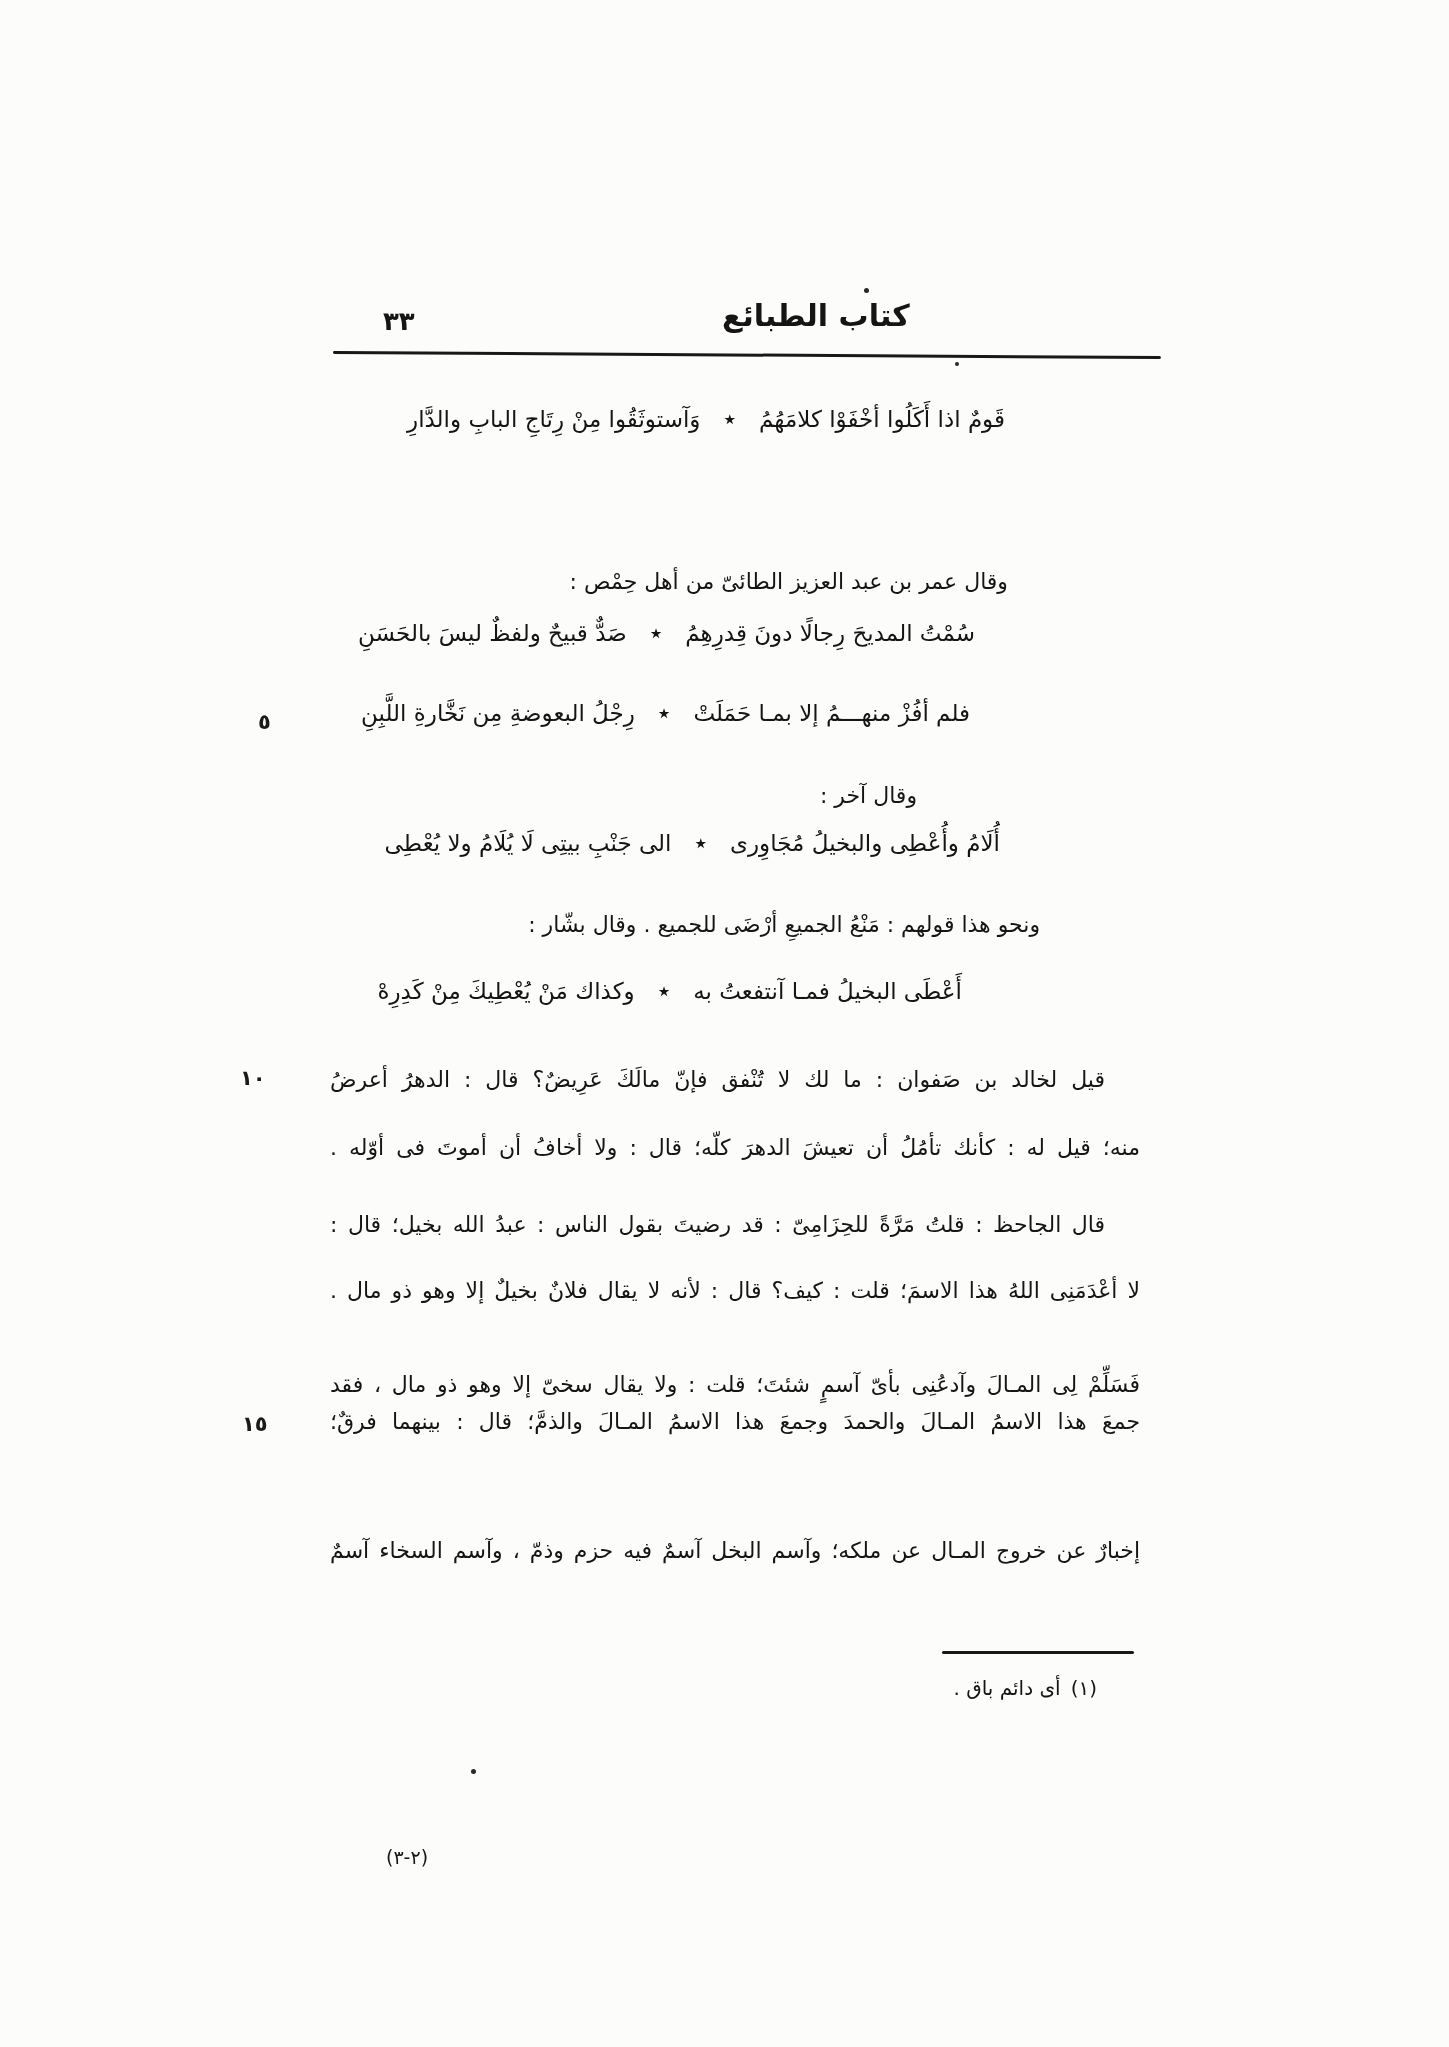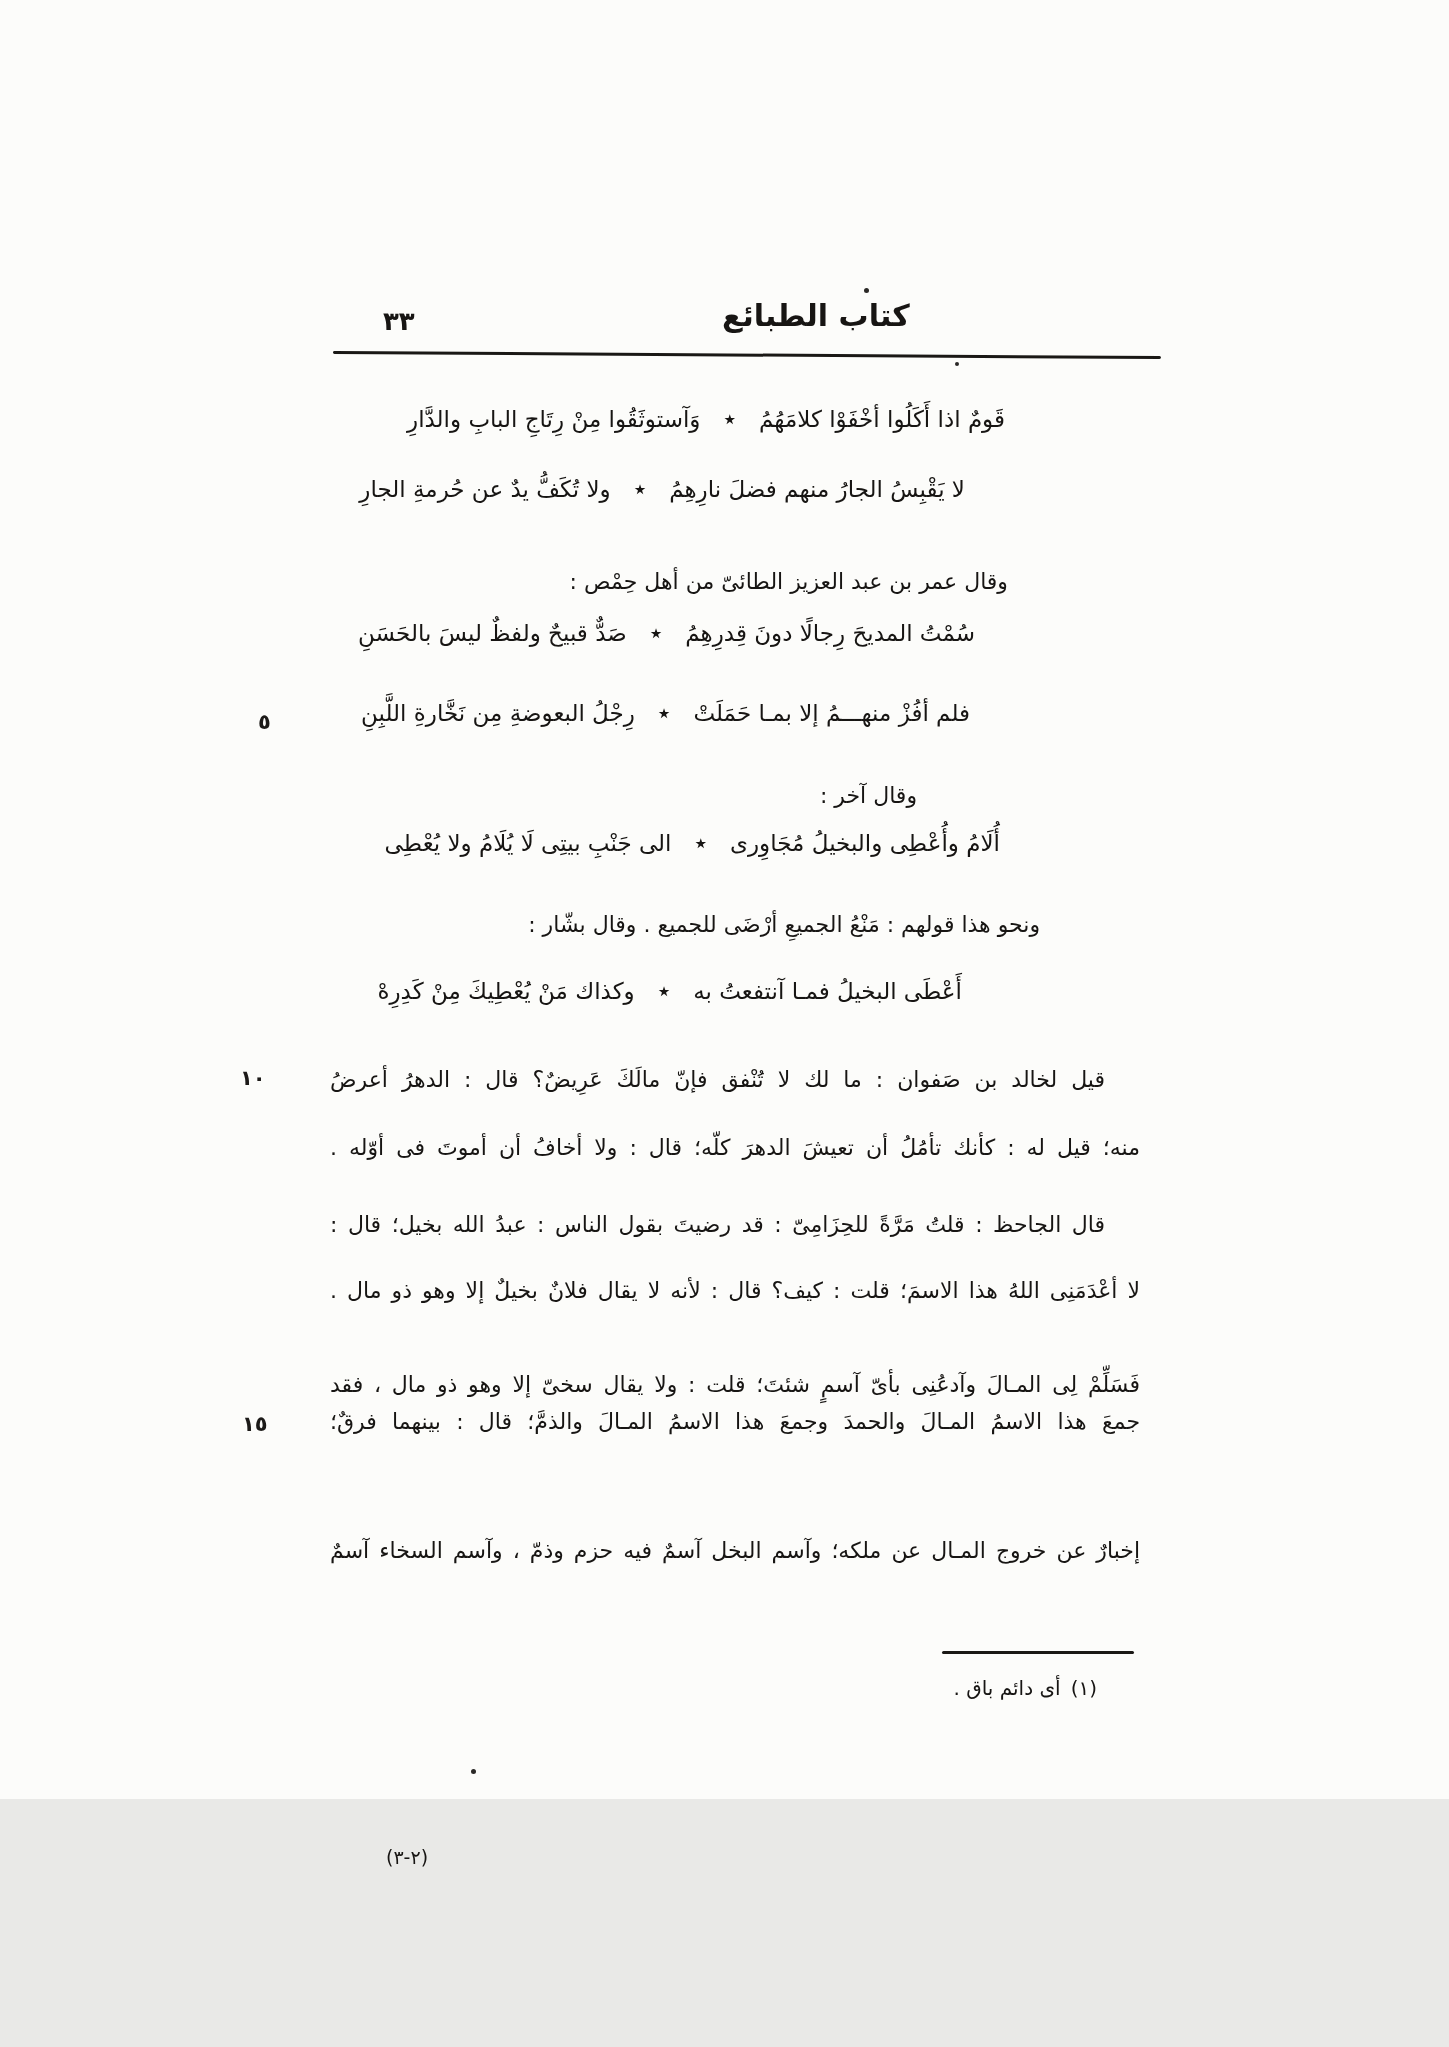--- a/index.html
+++ b/index.html
@@ -4,21 +4,21 @@
 <style>
   html,body{margin:0;padding:0;}
   body{
     width:1449px;height:2047px;
     background:#e9e9e7;
     font-family:"DejaVu Sans",sans-serif;
     overflow:hidden;
   }
   .page{
     position:relative;
-    width:1449px;height:1799px;
+    width:1449px;height:2047px;
     background:#fcfcfa;
     color:#171513;
     direction:rtl;
   }
   .page-number{
     position:absolute;top:306px;left:383px;
     font-size:26px;font-weight:bold;letter-spacing:1px;
   }
   .page-title{
     position:absolute;top:298px;left:722px;
@@ -92,21 +92,20 @@
 
   <div class="speck s1"></div>
   <div class="speck s2"></div>
   <div class="speck s3"></div>
 
   <div class="margin-num" style="top:710px;left:258px;">٥</div>
   <div class="margin-num" style="top:1066px;left:240px;">١٠</div>
   <div class="margin-num" style="top:1412px;left:242px;">١٥</div>
 
   <div class="line verse" style="top:402px;right:444px;">قَومٌ اذا أَكَلُوا أخْفَوْا كلامَهُمُ ٭ وَآستوثَقُوا مِنْ رِتَاجِ البابِ والدَّارِ</div>
-  <div class="line verse" style="top:472px;right:484px;">لا يَقْبِسُ الجارُ منهم فضلَ نارِهِمُ ٭ ولا تُكَفُّ يدٌ عن حُرمةِ الجارِ</div>
   <div class="line speaker" style="top:565px;right:441px;margin-left:48px;">وقال عمر بن عبد العزيز الطائىّ من أهل حِمْص :</div>
   <div class="line verse" style="top:616px;right:474px;">سُمْتُ المديحَ رِجالًا دونَ قِدرِهِمُ ٭ صَدٌّ قبيحٌ ولفظٌ ليسَ بالحَسَنِ</div>
   <div class="line verse" style="top:696px;right:479px;">فلم أفُزْ منهـــمُ إلا بمـا حَمَلَتْ ٭ رِجْلُ البعوضةِ مِن نَخَّارةِ اللَّبِنِ</div>
   <div class="line speaker" style="top:779px;right:532px;">وقال آخر :</div>
   <div class="line verse" style="top:826px;right:449px;">أُلَامُ وأُعْطِى والبخيلُ مُجَاوِرى ٭ الى جَنْبِ بيتِى لَا يُلَامُ ولا يُعْطِى</div>
   <div class="line speaker" style="top:908px;right:409px;">ونحو هذا قولهم : مَنْعُ الجميعِ أرْضَى للجميع . وقال بشّار :</div>
   <div class="line verse" style="top:974px;right:487px;">أَعْطَى البخيلُ فمـا آنتفعتُ به ٭ وكذاك مَنْ يُعْطِيكَ مِنْ كَدِرِهْ</div>
 
   <div class="line prose indent" style="top:1063px;">قيل لخالد بن صَفوان : ما لك لا تُنْفق فإنّ مالَكَ عَرِيضٌ؟ قال : الدهرُ أعرضُ</div>
   <div class="line prose" style="top:1131px;">منه؛ قيل له : كأنك تأمُلُ أن تعيشَ الدهرَ كلّه؛ قال : ولا أخافُ أن أموتَ فى أوّله .</div>

